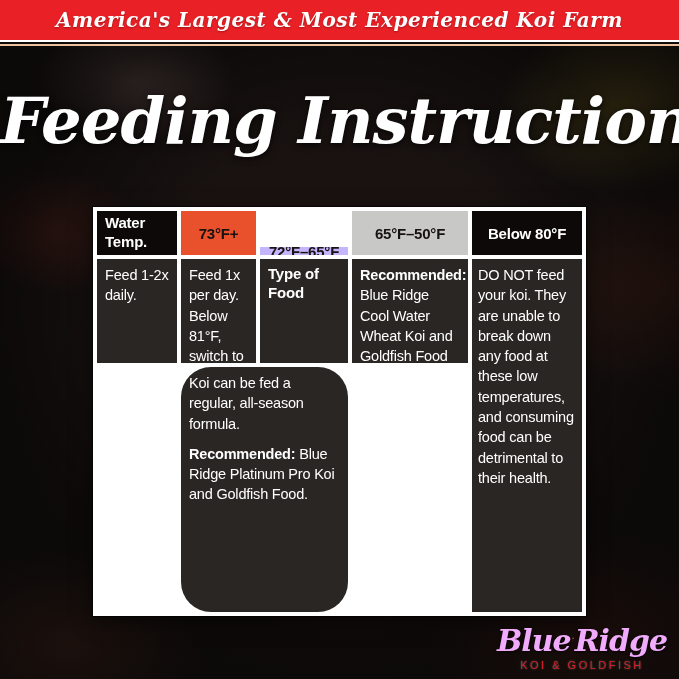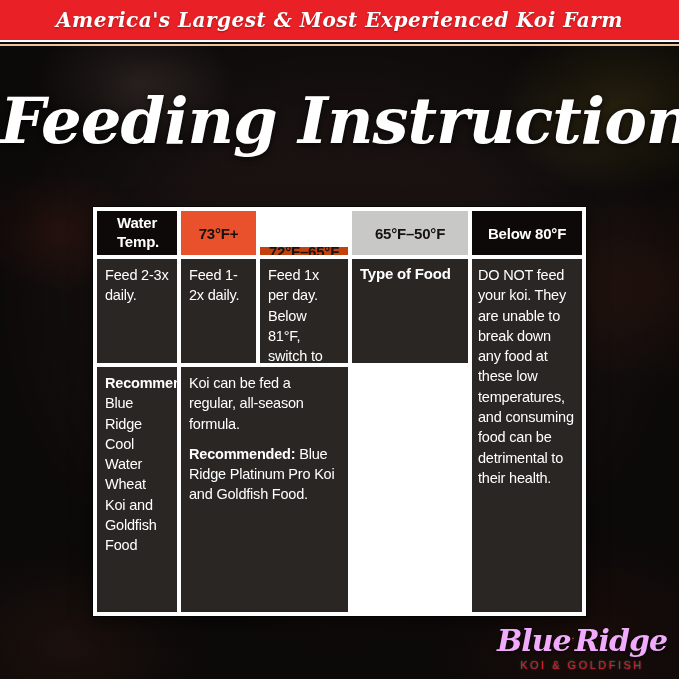--- a/index.html
+++ b/index.html
@@ -104,41 +104,41 @@
     align-items: center;
     justify-content: center;
     font-weight: bold;
     font-size: 15px;
     letter-spacing: -0.2px;
     color: #17120f;
     text-align: right;
     padding: 4px 4px;
   }
   .head-dark { background: #0d0908; color: #ffffff; }
-  .head-corner { justify-content: flex-start; text-align: left; padding-left: 20px; line-height: 1.25; }
+  .head-corner { justify-content: flex-start; text-align: left; padding-left: 8px; line-height: 1.25; }
   .bg-hot  { background: #e8512b; }
-  .bg-warm { background: #c2410c; margin-top: 36px; }
+  .bg-warm { background: #c4b5fd; margin-top: 36px; }
   .bg-cool { background: #c8c8c6; }
 
   .row-label {
     font-weight: bold;
     font-size: 15px;
     letter-spacing: -0.2px;
     line-height: 1.25;
   }
   .body-text {
     font-size: 14.5px;
     line-height: 1.4;
     letter-spacing: -0.2px;
   }
   .body-text p { margin-bottom: 10px; }
   .body-text p:last-child { margin-bottom: 0; }
   .rec { font-weight: bold; }
   .span-rows { grid-column: 5; grid-row: 2 / 4; padding-left: 6px; }
-  .span-cols { grid-column: 2 / 4; grid-row: 3; }
+  .span-cols { grid-column: 2 / 4; grid-row: 3; border-radius: 30px; }
 
   
   .logo {
     position: absolute;
     right: 12px;
     bottom: 8px;
     width: 170px;
     text-align: center;
   }
   .logo-name {
@@ -180,23 +180,20 @@
   <div class="page-title">Feeding Instructions</div>
 
   <div class="feed-table">
 
     <div class="cell head head-dark head-corner">Water Temp.</div>
     <div class="cell head bg-hot">73°F+</div>
     <div class="cell head bg-warm">72°F–65°F</div>
     <div class="cell head bg-cool">65°F–50°F</div>
     <div class="cell head head-dark">Below 80°F</div>
 
-    <div class="cell body-text">
-      <p>Feed 2-3x daily.</p>
-    </div>
     <div class="cell body-text">
       <p>Feed 1-2x daily.</p>
     </div>
     <div class="cell body-text">
       <p>Feed 1x per day. Below 81°F, switch to feeding 2-4x a week.</p>
     </div>
 
     <div class="cell body-text span-rows">
       <p>DO NOT feed your koi. They are unable to break down any food at these low temperatures, and consuming food can be detrimental to their health.</p>
     </div>

